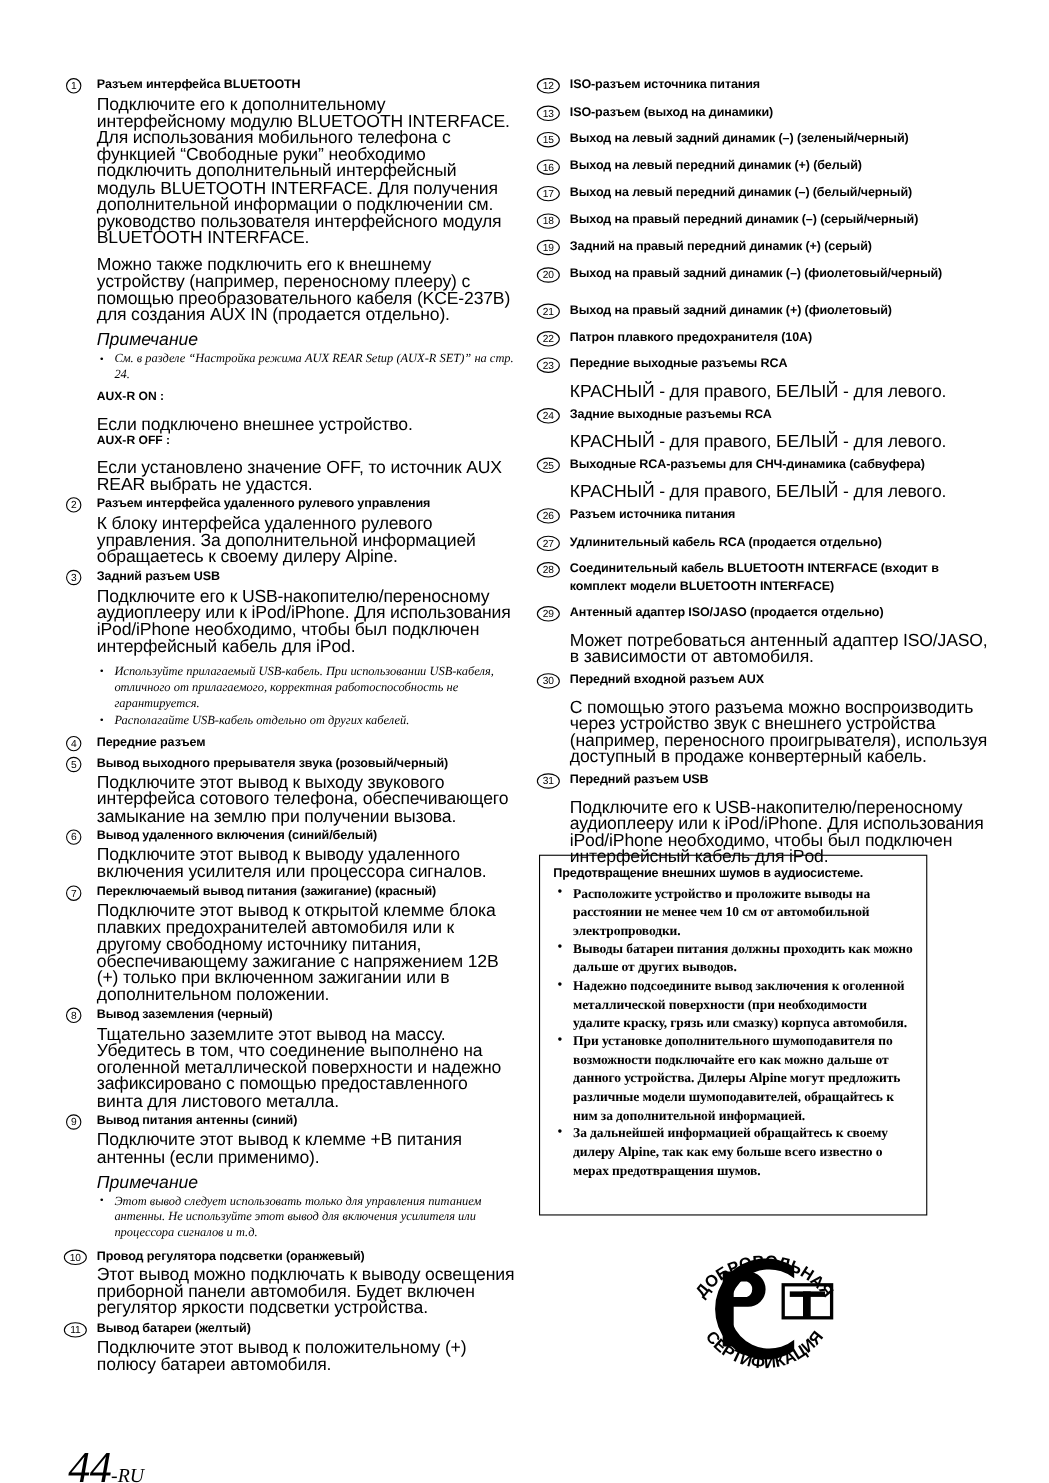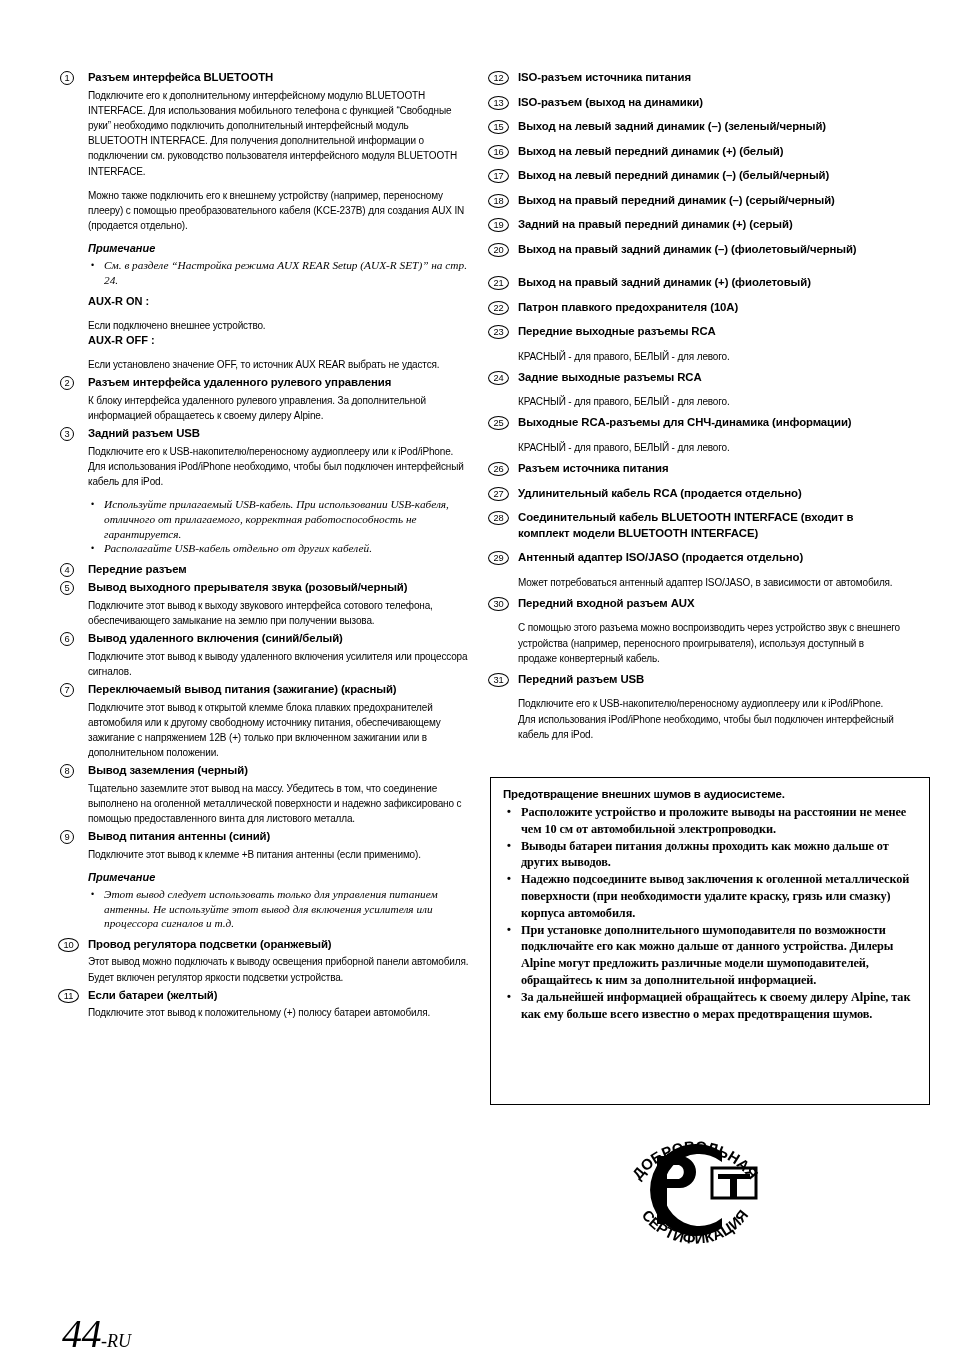--- a/index.html
+++ b/index.html
@@ -56,42 +56,42 @@
     width: 14px;
     left: 2px;
   }
   .entry-title {
     font-weight: bold;
     font-size: 11.4px;
     line-height: 15.5px;
     letter-spacing: -0.1px;
   }
   .entry-body {
-    font-size: 10px;
+    font-size: 16px;
     line-height: 15.2px;
     letter-spacing: -0.15px;
     margin-top: 2px;
   }
   .entry-body.tight { margin-top: 9px; }
 
   .sub-bold {
     font-weight: bold;
     font-size: 11px;
     line-height: 15.2px;
   }
 
   
   .note-block {
     margin-top: 8px;
     margin-bottom: 6px;
   }
   .note-head {
-    font-weight: bold;
+    font-weight: normal;
     font-style: italic;
-    font-size: 11px;
+    font-size: 16px;
     line-height: 15px;
     margin-bottom: 2px;
   }
   .note-item {
     position: relative;
     padding-left: 16px;
     font-family: "Liberation Serif", serif;
     font-style: italic;
     font-size: 11.3px;
     line-height: 14.6px;
@@ -104,21 +104,21 @@
     font-size: 9px;
     font-style: normal;
     font-family: "Liberation Sans", sans-serif;
   }
 
   
   .warn-box {
     position: absolute;
     left: 490px;
     top: 777px;
-    width: 440px;
+    width: 353px;
     height: 328px;
     border: 1.4px solid #000;
     box-sizing: border-box;
     padding: 8px 12px 16px 12px;
   }
   .warn-title {
     font-weight: bold;
     font-size: 11.5px;
     line-height: 16px;
     letter-spacing: -0.2px;
@@ -245,21 +245,21 @@
     </div>
 
     <div class="entry">
       <span class="num">10</span>
       <div class="entry-title">Провод регулятора подсветки (оранжевый)</div>
       <div class="entry-body">Этот вывод можно подключать к выводу освещения приборной панели автомобиля. Будет включен регулятор яркости подсветки устройства.</div>
     </div>
 
     <div class="entry">
       <span class="num">11</span>
-      <div class="entry-title">Если батареи (желтый)</div>
+      <div class="entry-title">Вывод батареи (желтый)</div>
       <div class="entry-body">Подключите этот вывод к положительному (+) полюсу батареи автомобиля.</div>
     </div>
 
   </div>
 
   <div class="col col-right">
 
     <div class="entry" style="margin-bottom:9px">
       <span class="num">12</span>
       <div class="entry-title">ISO-разъем источника питания</div>
@@ -306,21 +306,21 @@
       <div class="entry-title">Передние выходные разъемы RCA</div>
       <div class="entry-body tight">КРАСНЫЙ - для правого, БЕЛЫЙ - для левого.</div>
     </div>
     <div class="entry" style="margin-bottom:6px">
       <span class="num">24</span>
       <div class="entry-title">Задние выходные разъемы RCA</div>
       <div class="entry-body tight">КРАСНЫЙ - для правого, БЕЛЫЙ - для левого.</div>
     </div>
     <div class="entry" style="margin-bottom:6px">
       <span class="num">25</span>
-      <div class="entry-title">Выходные RCA-разъемы для СНЧ-динамика (информации)</div>
+      <div class="entry-title">Выходные RCA-разъемы для СНЧ-динамика (сабвуфера)</div>
       <div class="entry-body tight">КРАСНЫЙ - для правого, БЕЛЫЙ - для левого.</div>
     </div>
 
     <div class="entry" style="margin-bottom:9px">
       <span class="num">26</span>
       <div class="entry-title">Разъем источника питания</div>
     </div>
     <div class="entry" style="margin-bottom:9px">
       <span class="num">27</span>
       <div class="entry-title">Удлинительный кабель RCA (продается отдельно)</div>

